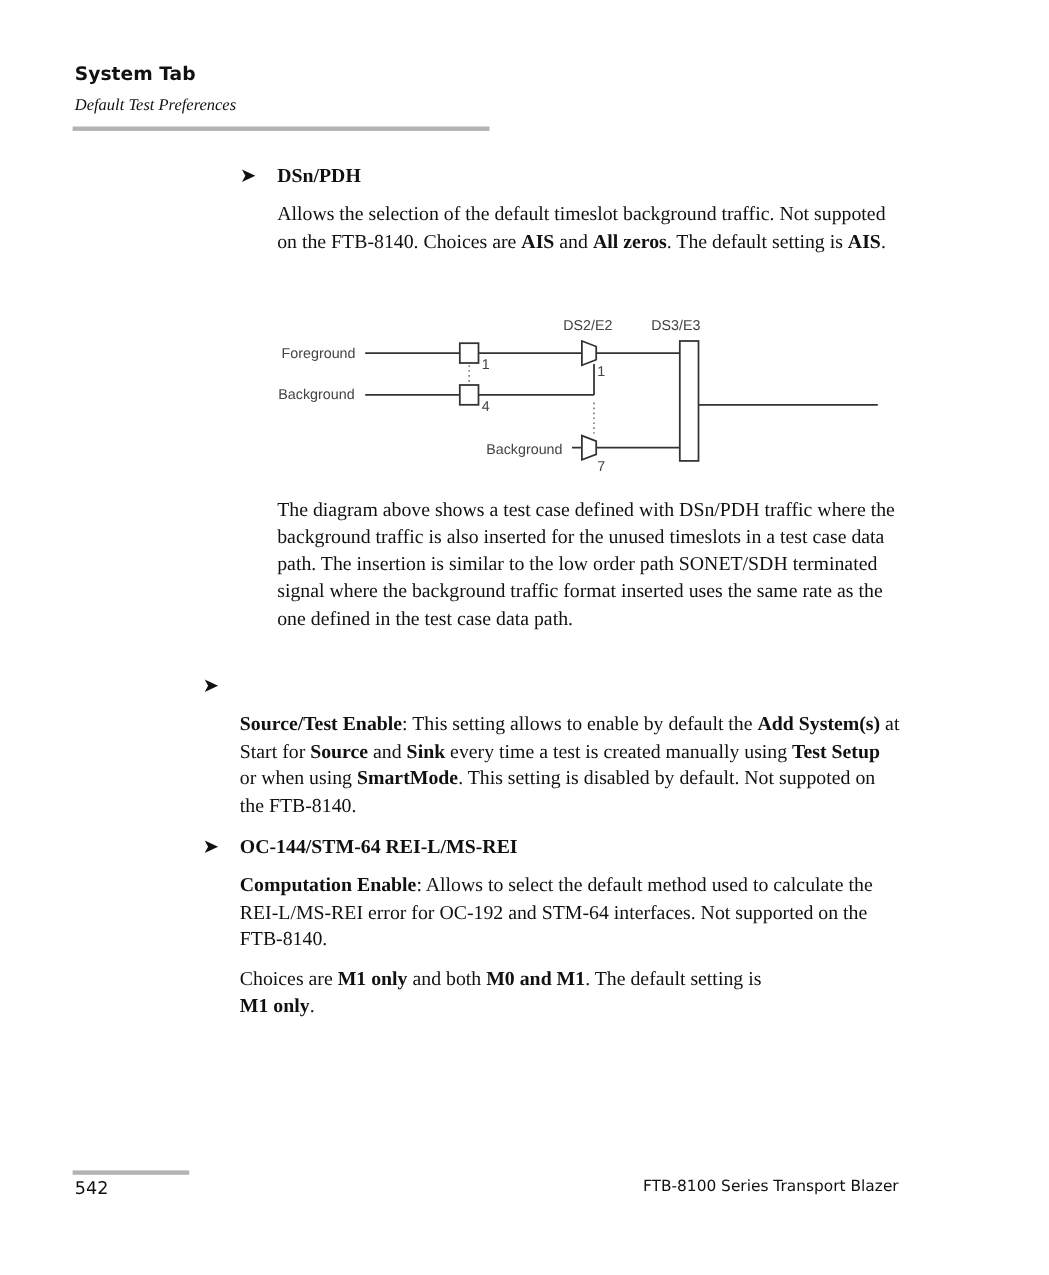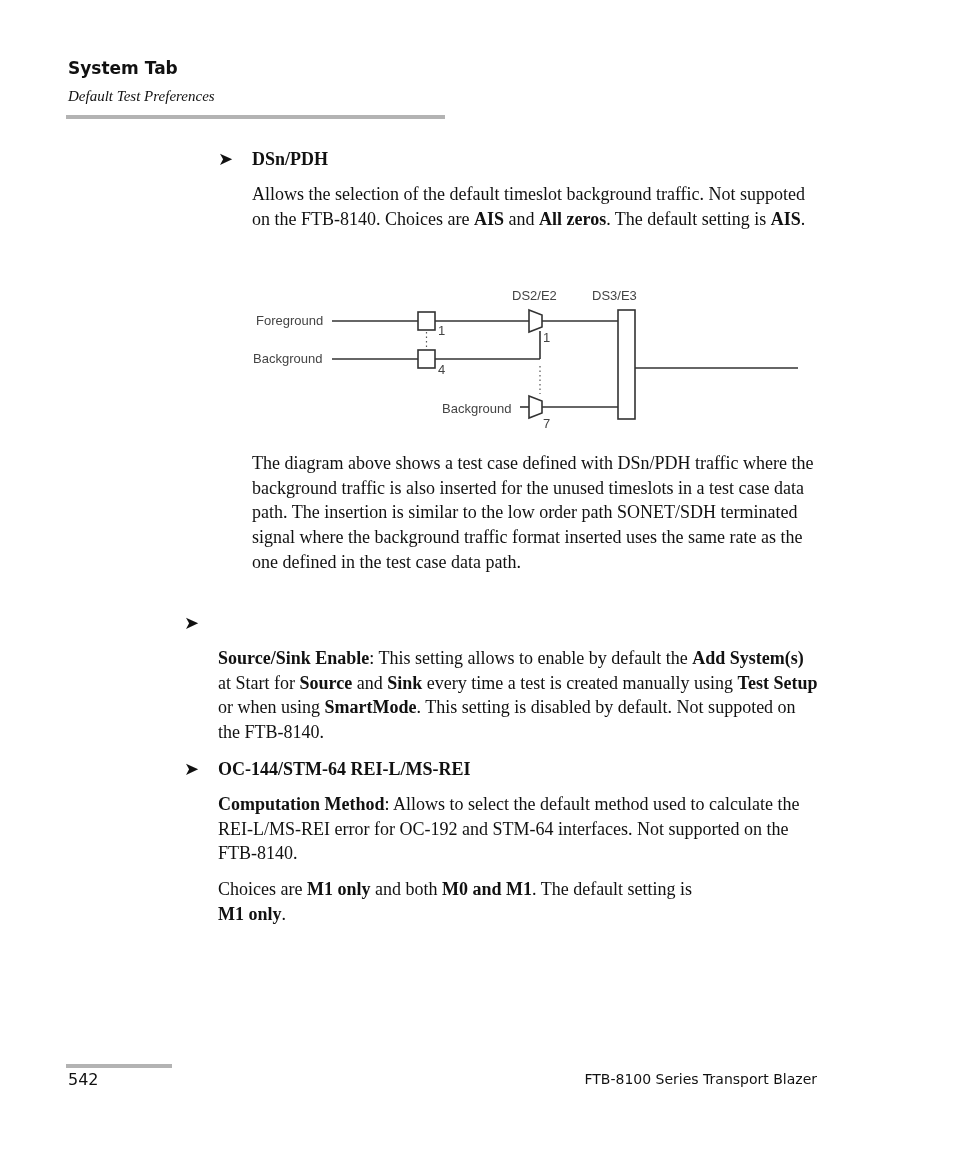--- a/index.html
+++ b/index.html
@@ -74,29 +74,29 @@
     <line x1="290" y1="84" x2="290" y2="112"></line>
   </g>
 </svg>
 
 <div class="para serif" style="left:252px; top:451px; width:570px;">The diagram above shows a test case defined with DSn/PDH traffic where the background traffic is also inserted for the unused timeslots in a test case data path. The insertion is similar to the low order path SONET/SDH terminated signal where the background traffic format inserted uses the same rate as the one defined in the test case data path.</div>
 
 <div class="bullet-row serif" style="left:184px; top:612px;">
   <span class="arrow">➤</span>
 </div>
 <div class="para serif" style="left:218px; top:646px; width:600px;">
-  <b>Source/Sink Enable</b>: This setting allows to enable by default the <b>Add System(s)</b> at Start for <b>Source</b> and <b>Sink</b> every time a test is created manually using <b>Test Setup</b> or when using <b>SmartMode</b>. This setting is disabled by default. Not suppoted on the FTB-8140.
+  <b>Source/Test Enable</b>: This setting allows to enable by default the <b>Add System(s)</b> at Start for <b>Source</b> and <b>Sink</b> every time a test is created manually using <b>Test Setup</b> or when using <b>SmartMode</b>. This setting is disabled by default. Not suppoted on the FTB-8140.
 </div>
 
 <div class="bullet-row serif" style="left:184px; top:758px;">
   <span class="arrow">➤</span>
   <span class="bullet-label">OC-144/STM-64 REI-L/MS-REI</span>
 </div>
 <div class="para serif" style="left:218px; top:792px; width:600px;">
-  <b>Computation Method</b>: Allows to select the default method used to calculate the REI-L/MS-REI error for OC-192 and STM-64 interfaces. Not supported on the FTB-8140.
+  <b>Computation Enable</b>: Allows to select the default method used to calculate the REI-L/MS-REI error for OC-192 and STM-64 interfaces. Not supported on the FTB-8140.
 </div>
 <div class="para serif" style="left:218px; top:877px; width:600px;">
   Choices are <b>M1 only</b> and both <b>M0 and M1</b>. The default setting is<br><b>M1 only</b>.
 </div>
 
 <div>
   <div class="footer-rule"></div>
   <div class="page-num sans">542</div>
   <div class="footer-title sans">FTB-8100 Series Transport Blazer</div>
 </div>

